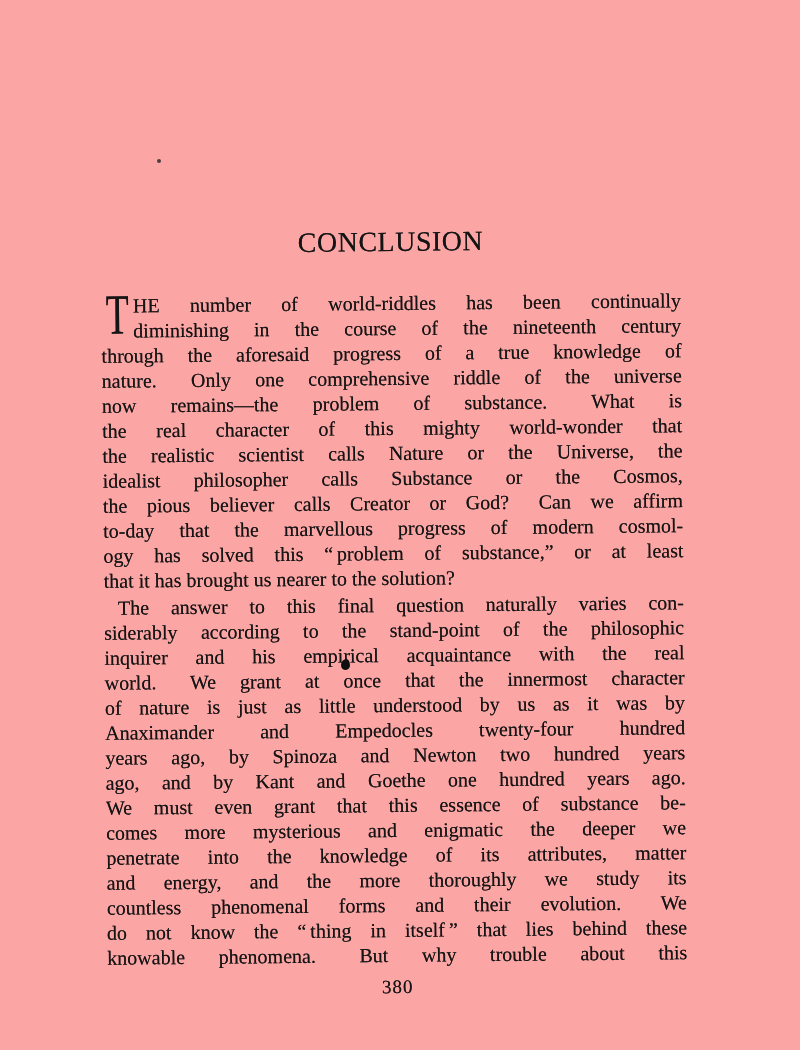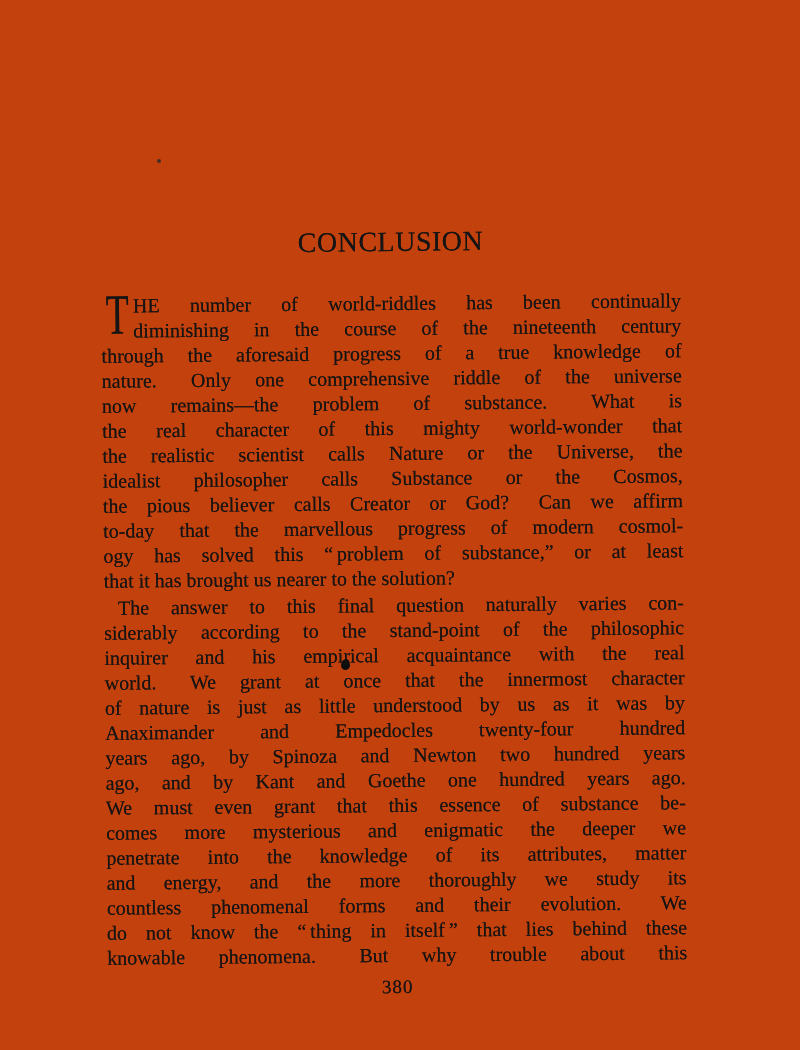--- a/index.html
+++ b/index.html
@@ -6,21 +6,21 @@
   body{
     width:800px;height:1050px;
     background:#fdfdfd;
     font-family:"Liberation Serif","DejaVu Serif",serif;
     color:#151515;
     overflow:hidden;
     position:relative;
   }
   .scan-page{
     position:absolute;inset:0;
-    background:#c2410c;
+    background:#fca5a5;
   }
   .page-col{
     position:absolute;
     left:104px;top:229px;width:580px;
     transform:rotate(-0.55deg);
     transform-origin:50% 50%;
     color:#151515;
     text-shadow:0 0 0.5px rgba(10,10,10,0.72);
   }
   .title{

